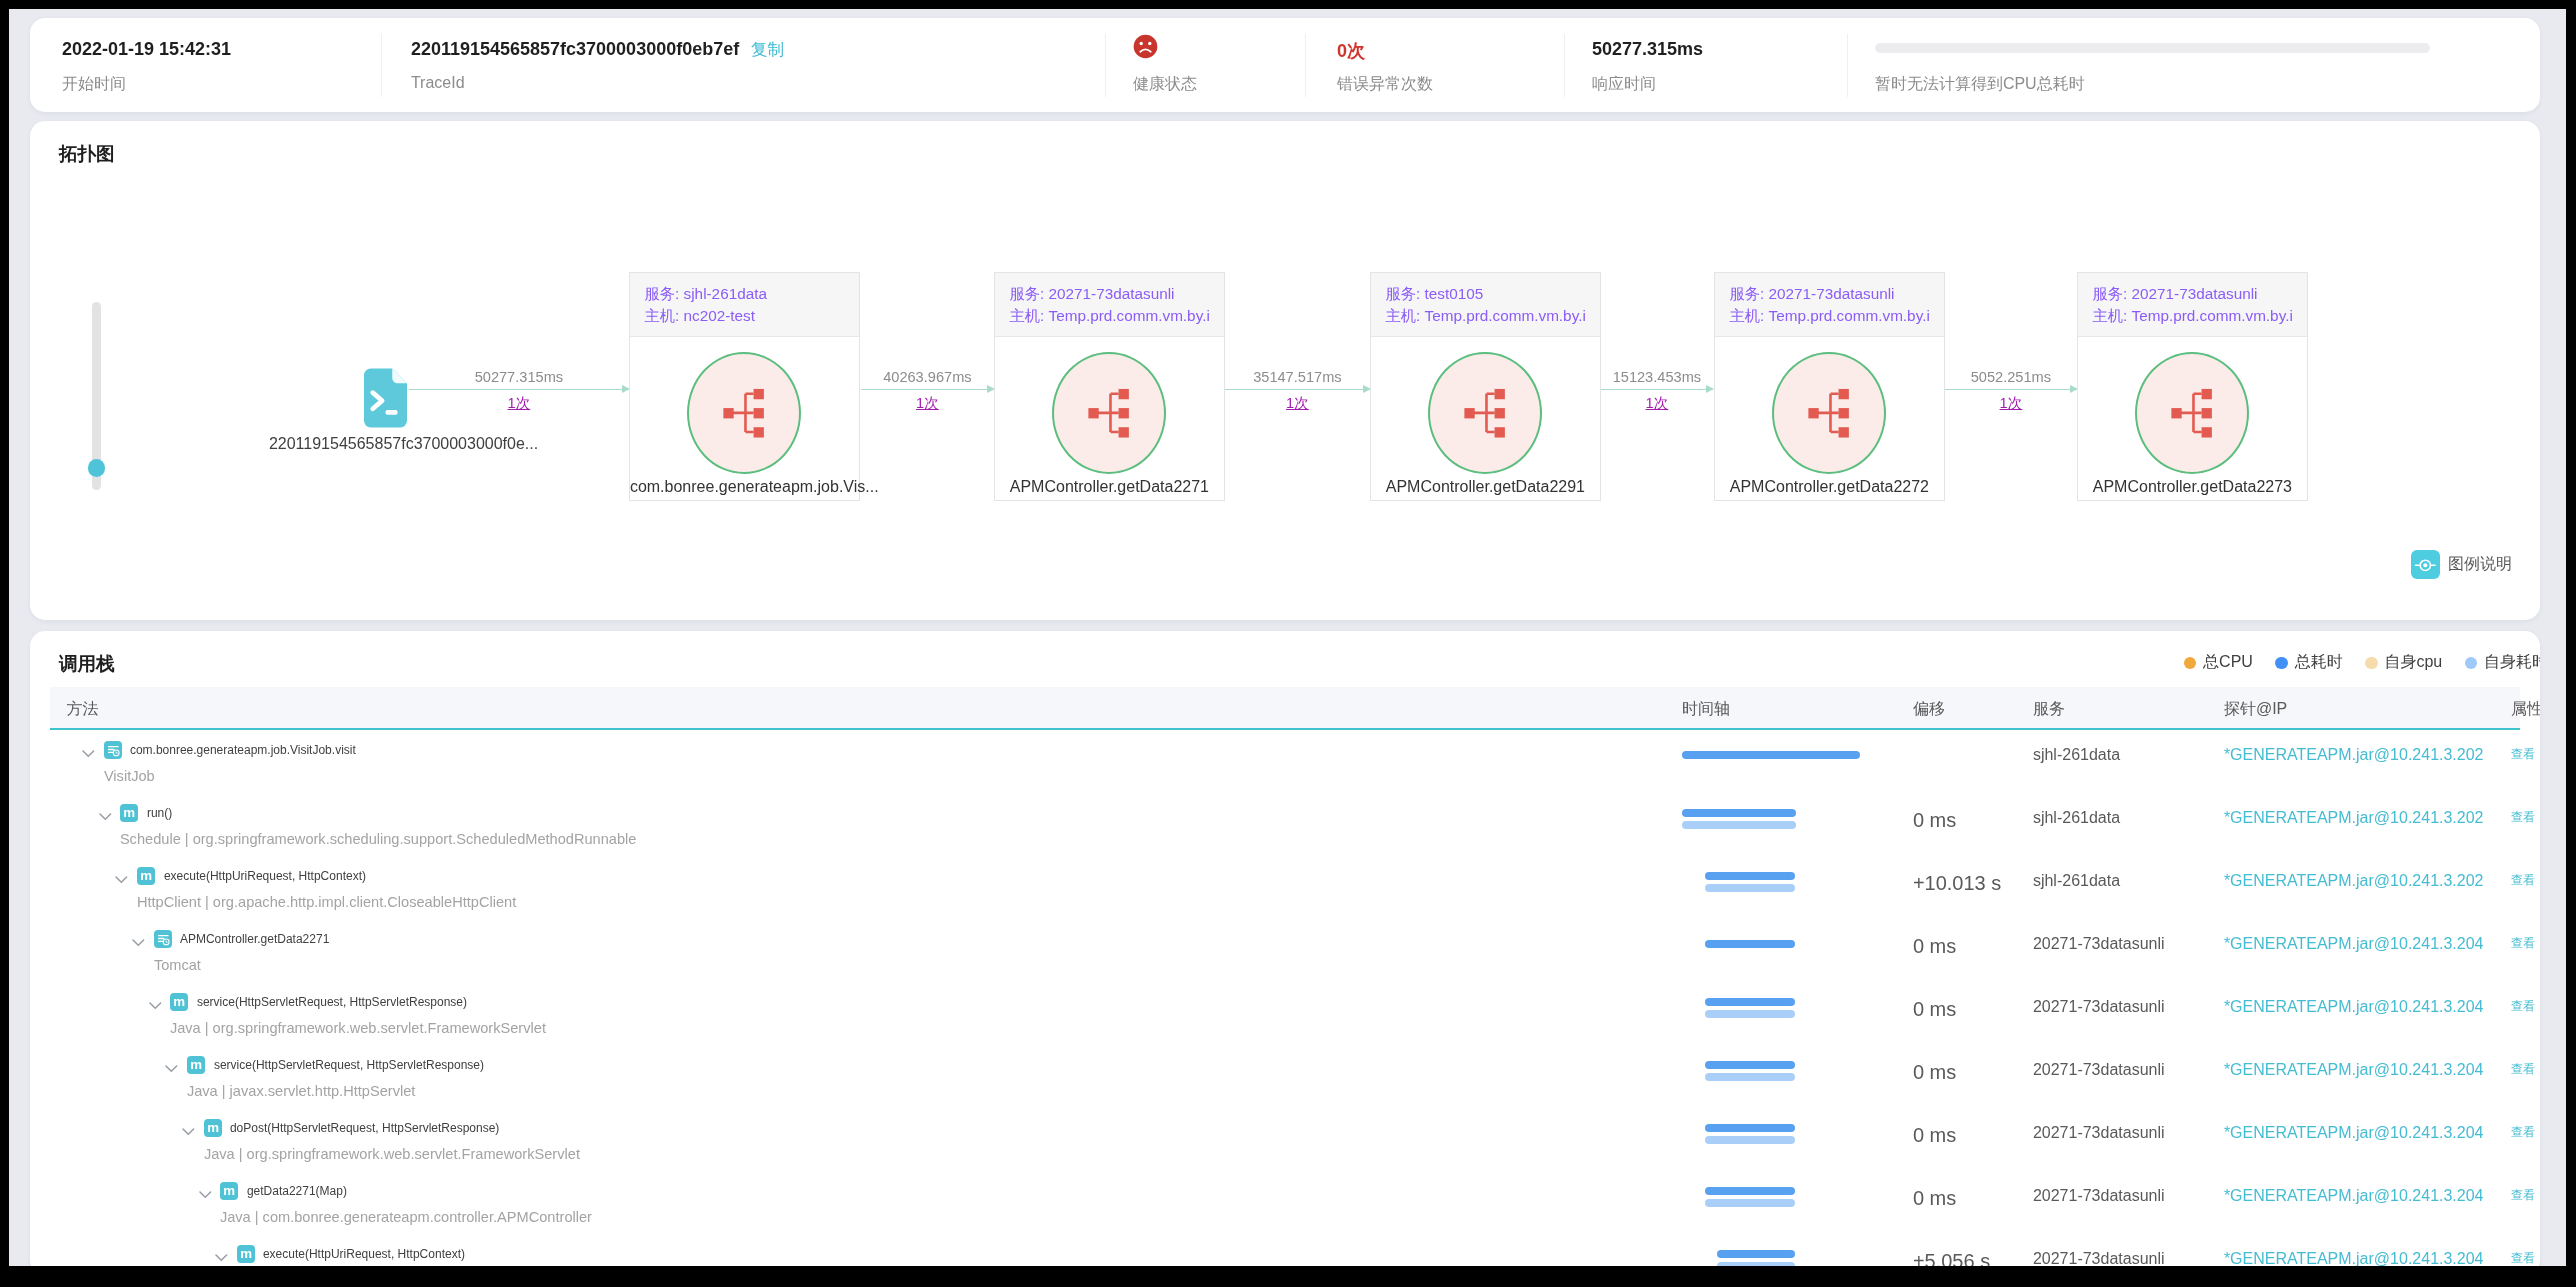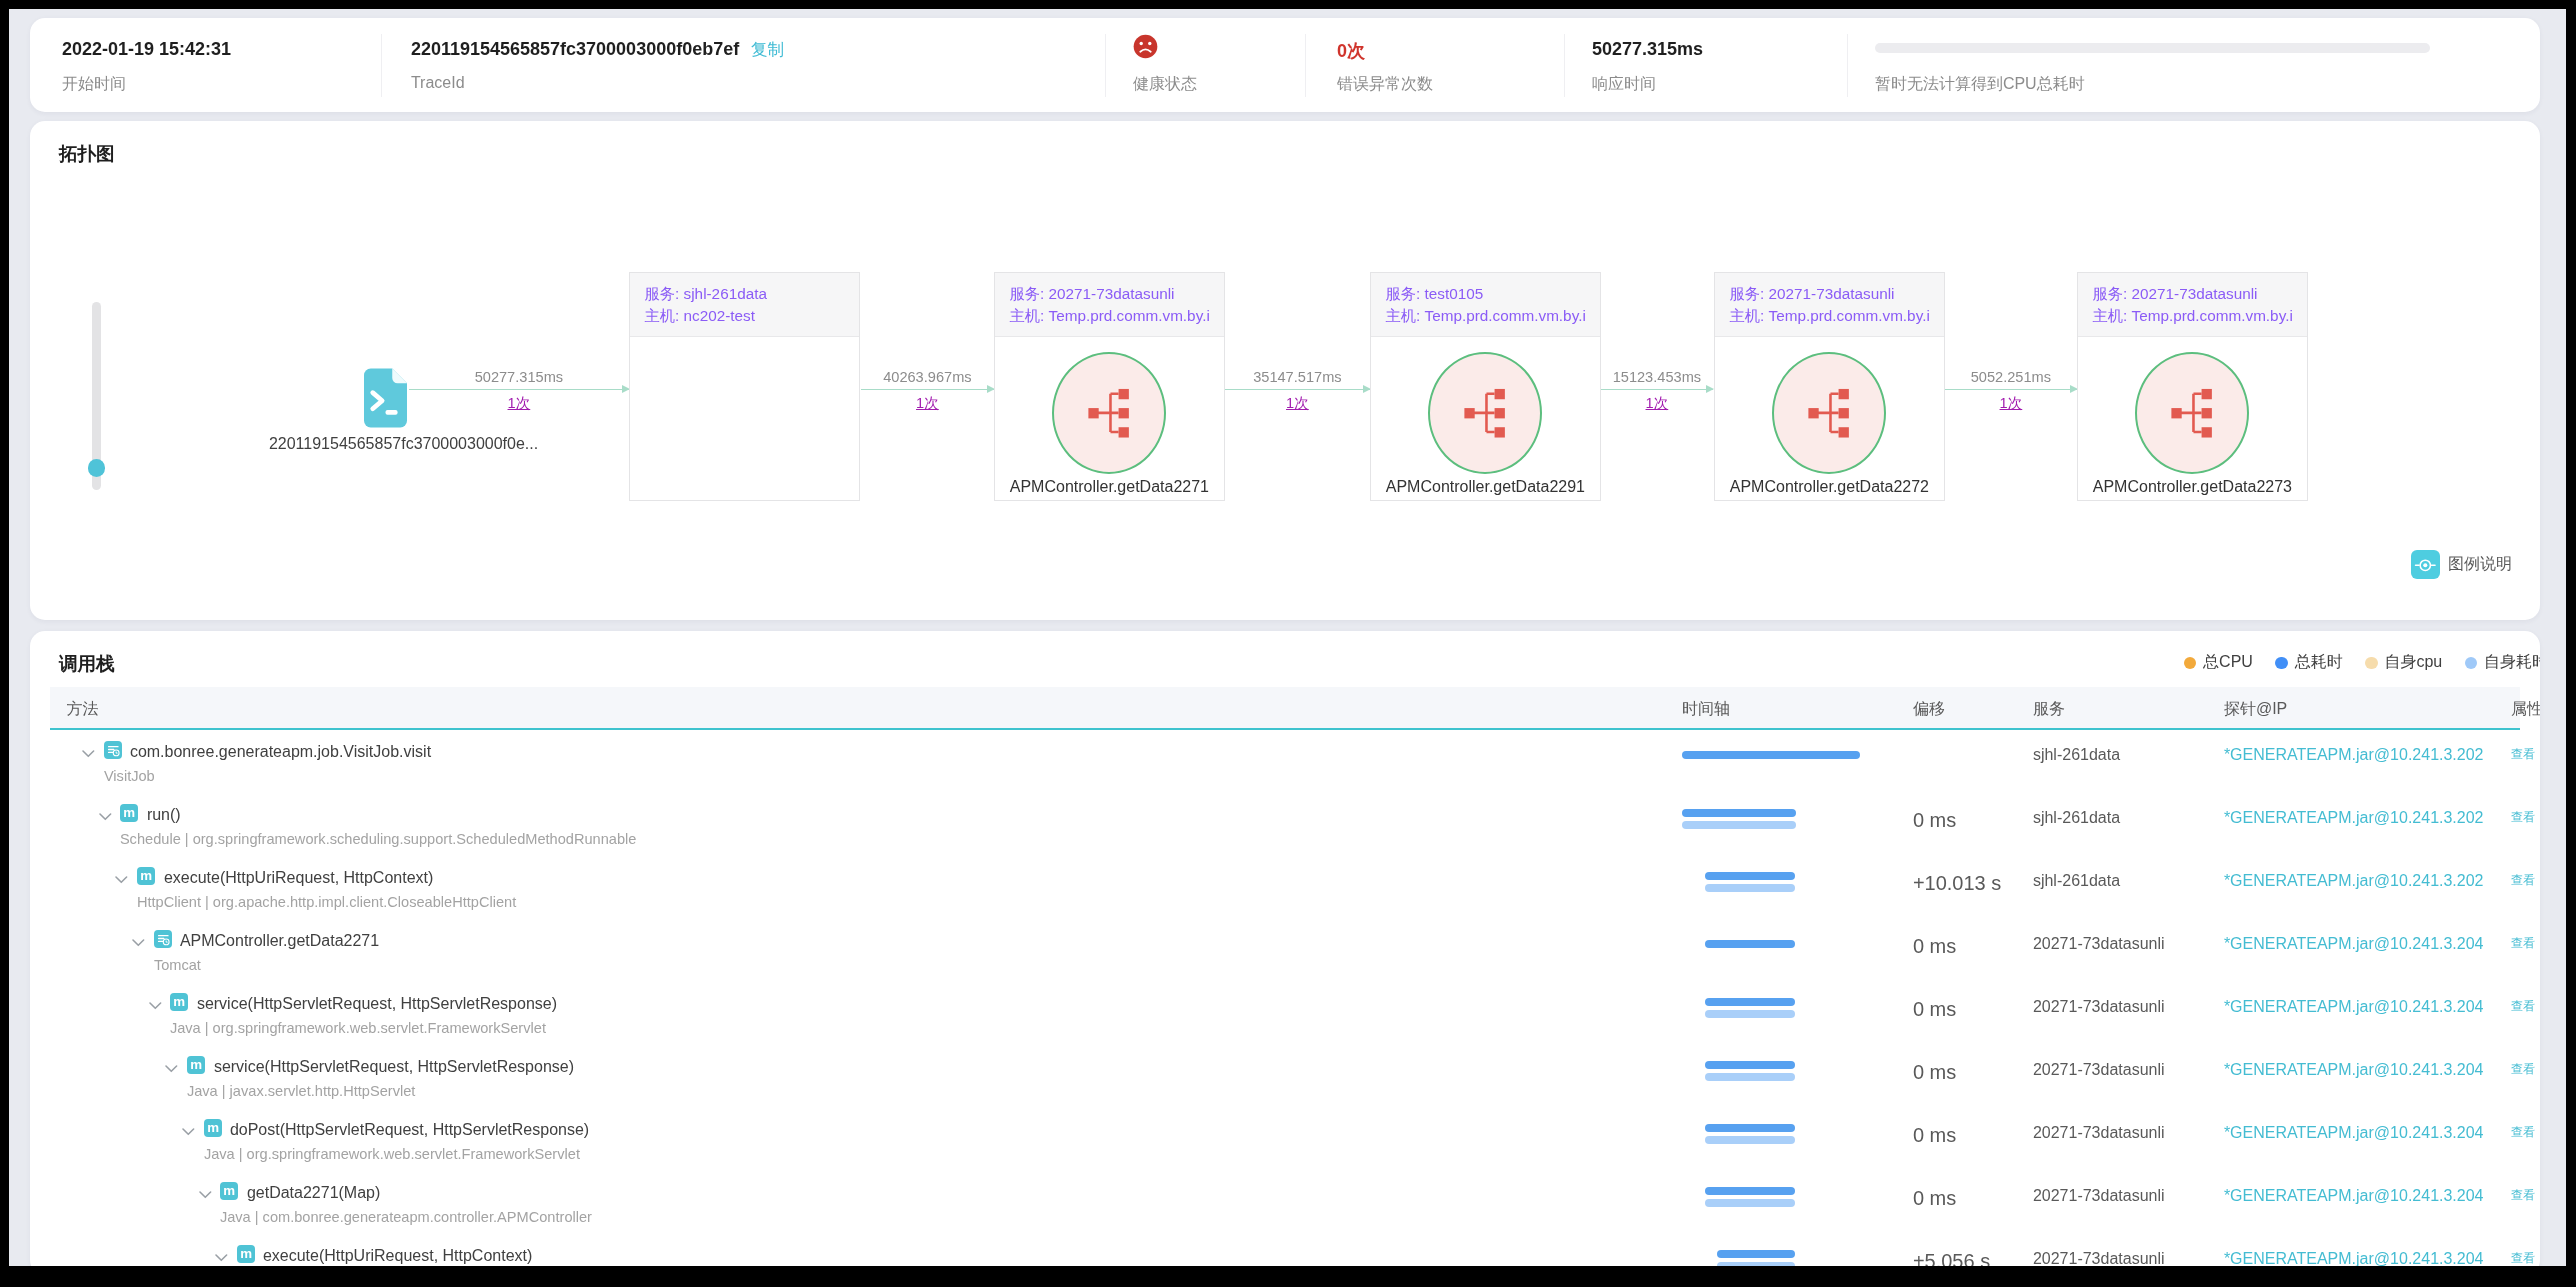--- a/index.html
+++ b/index.html
@@ -46,21 +46,21 @@
   .cs-legend-item { display:flex; align-items:center; gap:6.6px; }
   .cs-legend-dot { width:12.6px; height:12.6px; border-radius:50%; }
   .cs-legend-lbl { font-size:16px; color:#404040; white-space:nowrap; }
   .cs-thead { position:absolute; left:20px; top:56px; width:2470px; height:43px; background:#F5F7FA; border-bottom:2px solid #3EC3CE; }
   .cs-th { position:absolute; top:11.3px; font-size:16px; color:#595959; white-space:nowrap; }
   .cs-rows { position:absolute; left:20px; top:100px; width:2470px; }
   .cs-row { position:relative; width:100%; height:63px; }
   .cs-chevron { position:absolute; top:17.3px; width:14.6px; height:9.3px; cursor:pointer; }
   .cs-icon { position:absolute; top:9.3px; width:18.6px; height:18.6px; border-radius:4px; background:#4FC3D5; display:flex; align-items:center; justify-content:center; }
   .cs-icon .m-glyph { color:#fff; font-size:13.3px; font-weight:700; line-height:1; }
-  .cs-title { position:absolute; top:12px; font-size:16px; color:#404040; white-space:nowrap; }
+  .cs-title { position:absolute; top:12px; font-size:12px; color:#404040; white-space:nowrap; }
   .cs-sub { position:absolute; top:37px; font-size:14.6px; color:#A3A3A3; white-space:nowrap; }
   .cs-barwrap { position:absolute; left:1632px; top:6.6px; width:186px; height:37px; }
   .bar { position:absolute; height:8px; border-radius:4px; }
   .bar-dark { background:#57A1F0; }
   .bar-light { background:#A9CFF9; }
   .cs-off { position:absolute; left:1863px; top:14.6px; font-size:20px; color:#595959; white-space:nowrap; }
   .cs-svc { position:absolute; left:1983px; top:14.6px; font-size:16px; color:#595959; white-space:nowrap; }
   .cs-probe { position:absolute; left:2174px; top:14.6px; font-size:16px; color:#44BCD2; cursor:pointer; white-space:nowrap; }
   .cs-act { position:absolute; left:2461px; top:14.6px; font-size:12px; color:#44BCD2; cursor:pointer; white-space:nowrap; }
 </style>
@@ -147,90 +147,102 @@
     <div class="edge-line"></div>
     <div class="edge-count">1次</div>
   </div>
       </div>
     <div id="topo-nodes">
         <div class="topo-node" style="left: 599px;">
     <div class="tn-header">
       <div class="tn-service">服务: sjhl-261data</div>
       <div class="tn-host">主机: nc202-test</div>
     </div>
-  </div>
-        <div class="topo-node" style="left: 964px;">
-    <div class="tn-header">
-      <div class="tn-service">服务: 20271-73datasunli</div>
-      <div class="tn-host">主机: Temp.prd.comm.vm.by.idc.b...</div>
-    </div>
     <div class="tn-body">
       <div class="tn-circle">
         <svg width="48" height="53" viewBox="0 0 60 72">
           <path d="M15 36.5 H32 M32 10.5 V62.5 M32 10.5 H43 M32 36.5 H43 M32 62.5 H43" stroke="#E25A50" stroke-width="3.5" fill="none"></path>
           <rect x="2" y="30" width="14" height="14" fill="#E25A50"></rect>
           <rect x="43" y="4" width="14" height="14" fill="#E25A50"></rect>
           <rect x="43" y="30" width="14" height="14" fill="#E25A50"></rect>
           <rect x="43" y="56" width="14" height="14" fill="#E25A50"></rect>
         </svg>
       </div>
-      <div class="tn-method">APMController.getData2271</div>
-    </div>
-  </div>
-        <div class="topo-node" style="left: 1340px;">
+      <div class="tn-method">com.bonree.generateapm.job.Vis...</div>
+    </div>
+  </div>
+        <div class="topo-node" style="left: 964px;">
     <div class="tn-header">
-      <div class="tn-service">服务: test0105</div>
+      <div class="tn-service">服务: 20271-73datasunli</div>
       <div class="tn-host">主机: Temp.prd.comm.vm.by.idc.b...</div>
     </div>
     <div class="tn-body">
       <div class="tn-circle">
         <svg width="48" height="53" viewBox="0 0 60 72">
           <path d="M15 36.5 H32 M32 10.5 V62.5 M32 10.5 H43 M32 36.5 H43 M32 62.5 H43" stroke="#E25A50" stroke-width="3.5" fill="none"></path>
           <rect x="2" y="30" width="14" height="14" fill="#E25A50"></rect>
           <rect x="43" y="4" width="14" height="14" fill="#E25A50"></rect>
           <rect x="43" y="30" width="14" height="14" fill="#E25A50"></rect>
           <rect x="43" y="56" width="14" height="14" fill="#E25A50"></rect>
         </svg>
       </div>
-      <div class="tn-method">APMController.getData2291</div>
-    </div>
-  </div>
-        <div class="topo-node" style="left: 1684px;">
+      <div class="tn-method">APMController.getData2271</div>
+    </div>
+  </div>
+        <div class="topo-node" style="left: 1340px;">
     <div class="tn-header">
-      <div class="tn-service">服务: 20271-73datasunli</div>
+      <div class="tn-service">服务: test0105</div>
       <div class="tn-host">主机: Temp.prd.comm.vm.by.idc.b...</div>
     </div>
     <div class="tn-body">
       <div class="tn-circle">
         <svg width="48" height="53" viewBox="0 0 60 72">
           <path d="M15 36.5 H32 M32 10.5 V62.5 M32 10.5 H43 M32 36.5 H43 M32 62.5 H43" stroke="#E25A50" stroke-width="3.5" fill="none"></path>
           <rect x="2" y="30" width="14" height="14" fill="#E25A50"></rect>
           <rect x="43" y="4" width="14" height="14" fill="#E25A50"></rect>
           <rect x="43" y="30" width="14" height="14" fill="#E25A50"></rect>
           <rect x="43" y="56" width="14" height="14" fill="#E25A50"></rect>
         </svg>
       </div>
-      <div class="tn-method">APMController.getData2272</div>
-    </div>
-  </div>
-        <div class="topo-node" style="left: 2047px;">
+      <div class="tn-method">APMController.getData2291</div>
+    </div>
+  </div>
+        <div class="topo-node" style="left: 1684px;">
     <div class="tn-header">
       <div class="tn-service">服务: 20271-73datasunli</div>
       <div class="tn-host">主机: Temp.prd.comm.vm.by.idc.b...</div>
     </div>
     <div class="tn-body">
       <div class="tn-circle">
         <svg width="48" height="53" viewBox="0 0 60 72">
           <path d="M15 36.5 H32 M32 10.5 V62.5 M32 10.5 H43 M32 36.5 H43 M32 62.5 H43" stroke="#E25A50" stroke-width="3.5" fill="none"></path>
           <rect x="2" y="30" width="14" height="14" fill="#E25A50"></rect>
           <rect x="43" y="4" width="14" height="14" fill="#E25A50"></rect>
           <rect x="43" y="30" width="14" height="14" fill="#E25A50"></rect>
           <rect x="43" y="56" width="14" height="14" fill="#E25A50"></rect>
         </svg>
       </div>
+      <div class="tn-method">APMController.getData2272</div>
+    </div>
+  </div>
+        <div class="topo-node" style="left: 2047px;">
+    <div class="tn-header">
+      <div class="tn-service">服务: 20271-73datasunli</div>
+      <div class="tn-host">主机: Temp.prd.comm.vm.by.idc.b...</div>
+    </div>
+    <div class="tn-body">
+      <div class="tn-circle">
+        <svg width="48" height="53" viewBox="0 0 60 72">
+          <path d="M15 36.5 H32 M32 10.5 V62.5 M32 10.5 H43 M32 36.5 H43 M32 62.5 H43" stroke="#E25A50" stroke-width="3.5" fill="none"></path>
+          <rect x="2" y="30" width="14" height="14" fill="#E25A50"></rect>
+          <rect x="43" y="4" width="14" height="14" fill="#E25A50"></rect>
+          <rect x="43" y="30" width="14" height="14" fill="#E25A50"></rect>
+          <rect x="43" y="56" width="14" height="14" fill="#E25A50"></rect>
+        </svg>
+      </div>
       <div class="tn-method">APMController.getData2273</div>
     </div>
   </div>
       </div>
 
     <div class="legend-btn">
       <span class="legend-btn-ico">
         <svg width="22.6" height="22.6" viewBox="0 0 44 44">
           <circle cx="22" cy="22" r="10" stroke="#fff" stroke-width="3" fill="none"></circle>
           <circle cx="22" cy="22" r="4" fill="#fff"></circle>

